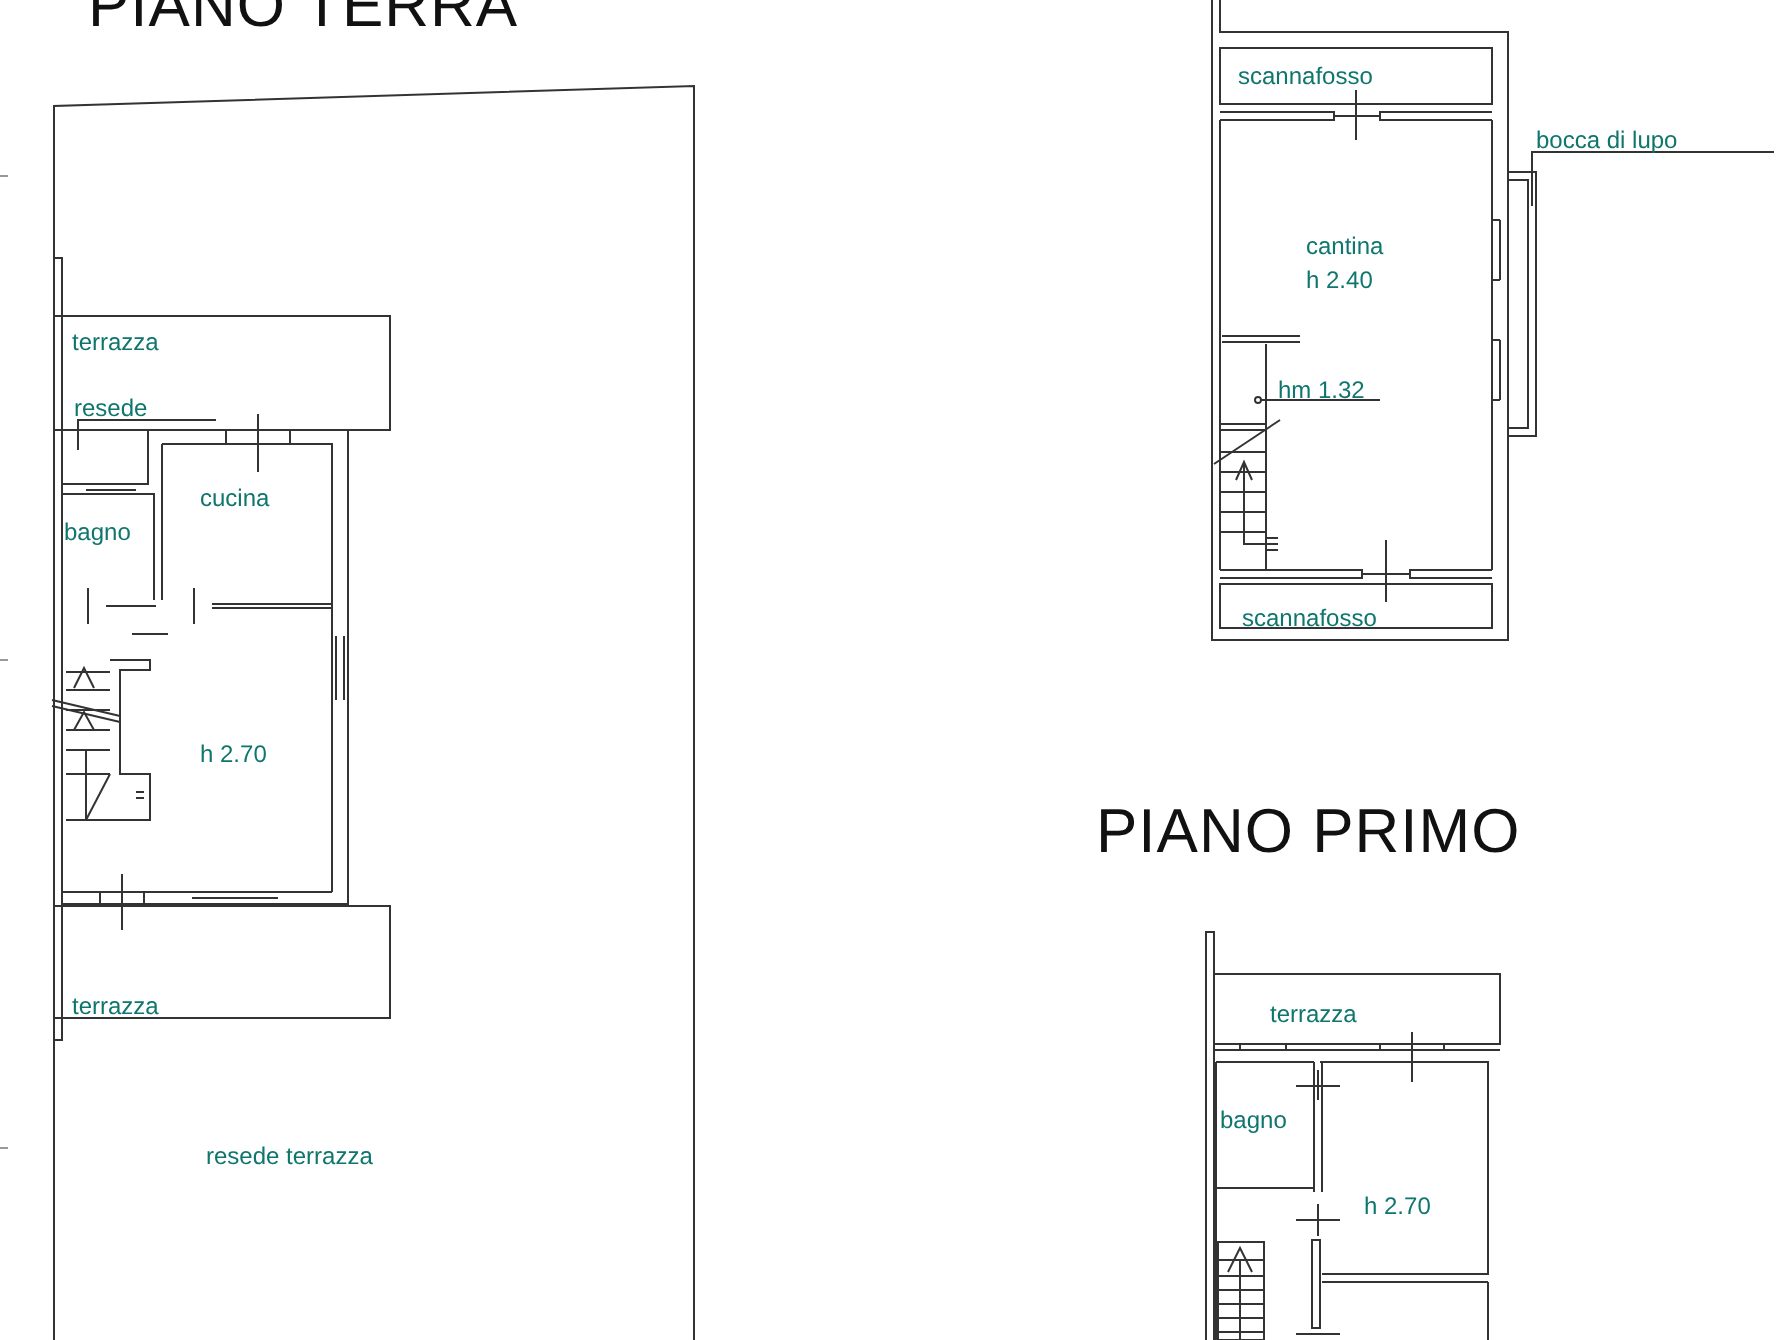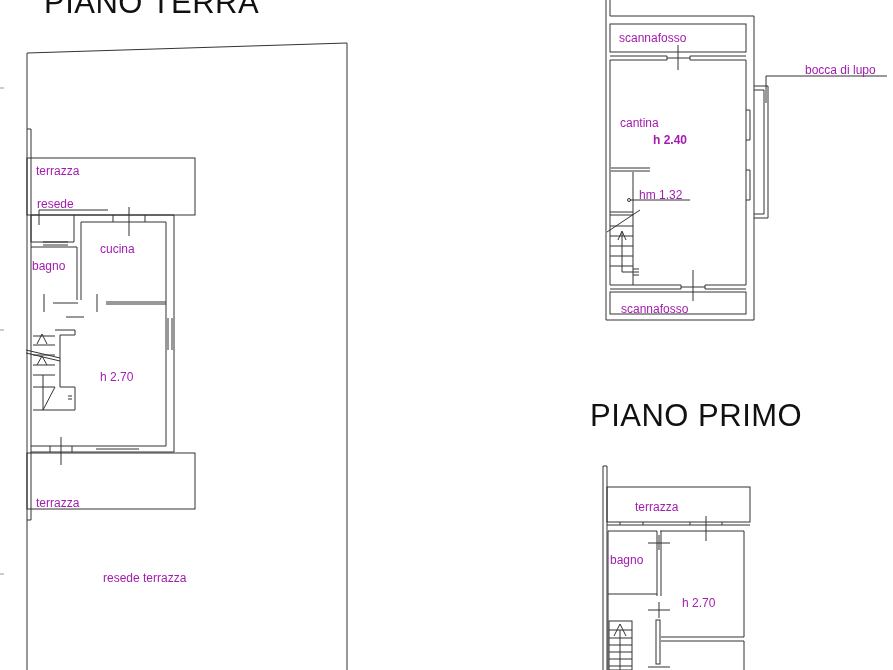--- a/index.html
+++ b/index.html
@@ -1,18 +1,18 @@
 <!DOCTYPE html>
 <html><head>
 <meta charset="utf-8">
 <style>
   html, body { margin: 0; padding: 0; background: #ffffff; }
   body { width: 893px; height: 670px; overflow: hidden; position: relative; font-family: "Liberation Sans", sans-serif; }
   svg.plan { position: absolute; left: 0; top: 0; }
-  .lbl { position: absolute; color: #a21caf; font-size: 12px; white-space: nowrap; line-height: 1; }
+  .lbl { position: absolute; color: #0f766e; font-size: 12px; white-space: nowrap; line-height: 1; }
   .title { position: absolute; color: #111; font-size: 31px; white-space: nowrap; line-height: 1; letter-spacing: 0.5px; }
 </style>
 </head>
 <body>
 
 <svg class="plan" width="893" height="670" viewBox="0 0 893 670" xmlns="http://www.w3.org/2000/svg">
   <g fill="none" stroke="#333" stroke-width="1">
 
     <g>
       <polyline points="27,670 27,53 347,43 347,670"></polyline>
@@ -150,32 +150,32 @@
     <line x1="609" y1="645" x2="632" y2="645"></line>
     <line x1="609" y1="652" x2="632" y2="652"></line>
     <line x1="609" y1="659" x2="632" y2="659"></line>
     <line x1="609" y1="666" x2="632" y2="666"></line>
     <line x1="620" y1="630" x2="620" y2="670"></line>
     <path d="M614,636 L620,624 L626,636"></path>
   </g>
 </svg>
 
 <div class="title" style="left:44px; top:-13px;">PIANO TERRA</div>
-<div class="title" style="left:590px; top:400px;">PIANO PRIMO</div>
+<div class="title" style="left:548px; top:400px;">PIANO PRIMO</div>
 
 <div class="lbl" style="left:36px; top:165px;">terrazza</div>
 <div class="lbl" style="left:37px; top:198px;">resede</div>
 <div class="lbl" style="left:100px; top:243px;">cucina</div>
 <div class="lbl" style="left:32px; top:260px;">bagno</div>
 <div class="lbl" style="left:100px; top:371px;">h 2.70</div>
 <div class="lbl" style="left:36px; top:497px;">terrazza</div>
 <div class="lbl" style="left:103px; top:572px;">resede terrazza</div>
 
 <div class="lbl" style="left:619px; top:32px;">scannafosso</div>
-<div class="lbl" style="left:768px; top:64px;margin-left:37px;">bocca di lupo</div>
-<div class="lbl" style="left:620px; top:117px;text-align:right;">cantina</div>
-<div class="lbl" style="left:653px; top:134px;font-weight:bold;">h 2.40</div>
+<div class="lbl" style="left:768px; top:64px;">bocca di lupo</div>
+<div class="lbl" style="left:653px; top:117px;text-align:right;">cantina</div>
+<div class="lbl" style="left:653px; top:134px;">h 2.40</div>
 <div class="lbl" style="left:639px; top:189px;">hm 1.32</div>
 <div class="lbl" style="left:621px; top:303px;">scannafosso</div>
 
 <div class="lbl" style="left:635px; top:501px;">terrazza</div>
 <div class="lbl" style="left:610px; top:554px;">bagno</div>
 <div class="lbl" style="left:682px; top:597px;">h 2.70</div>
 
 </body></html>

